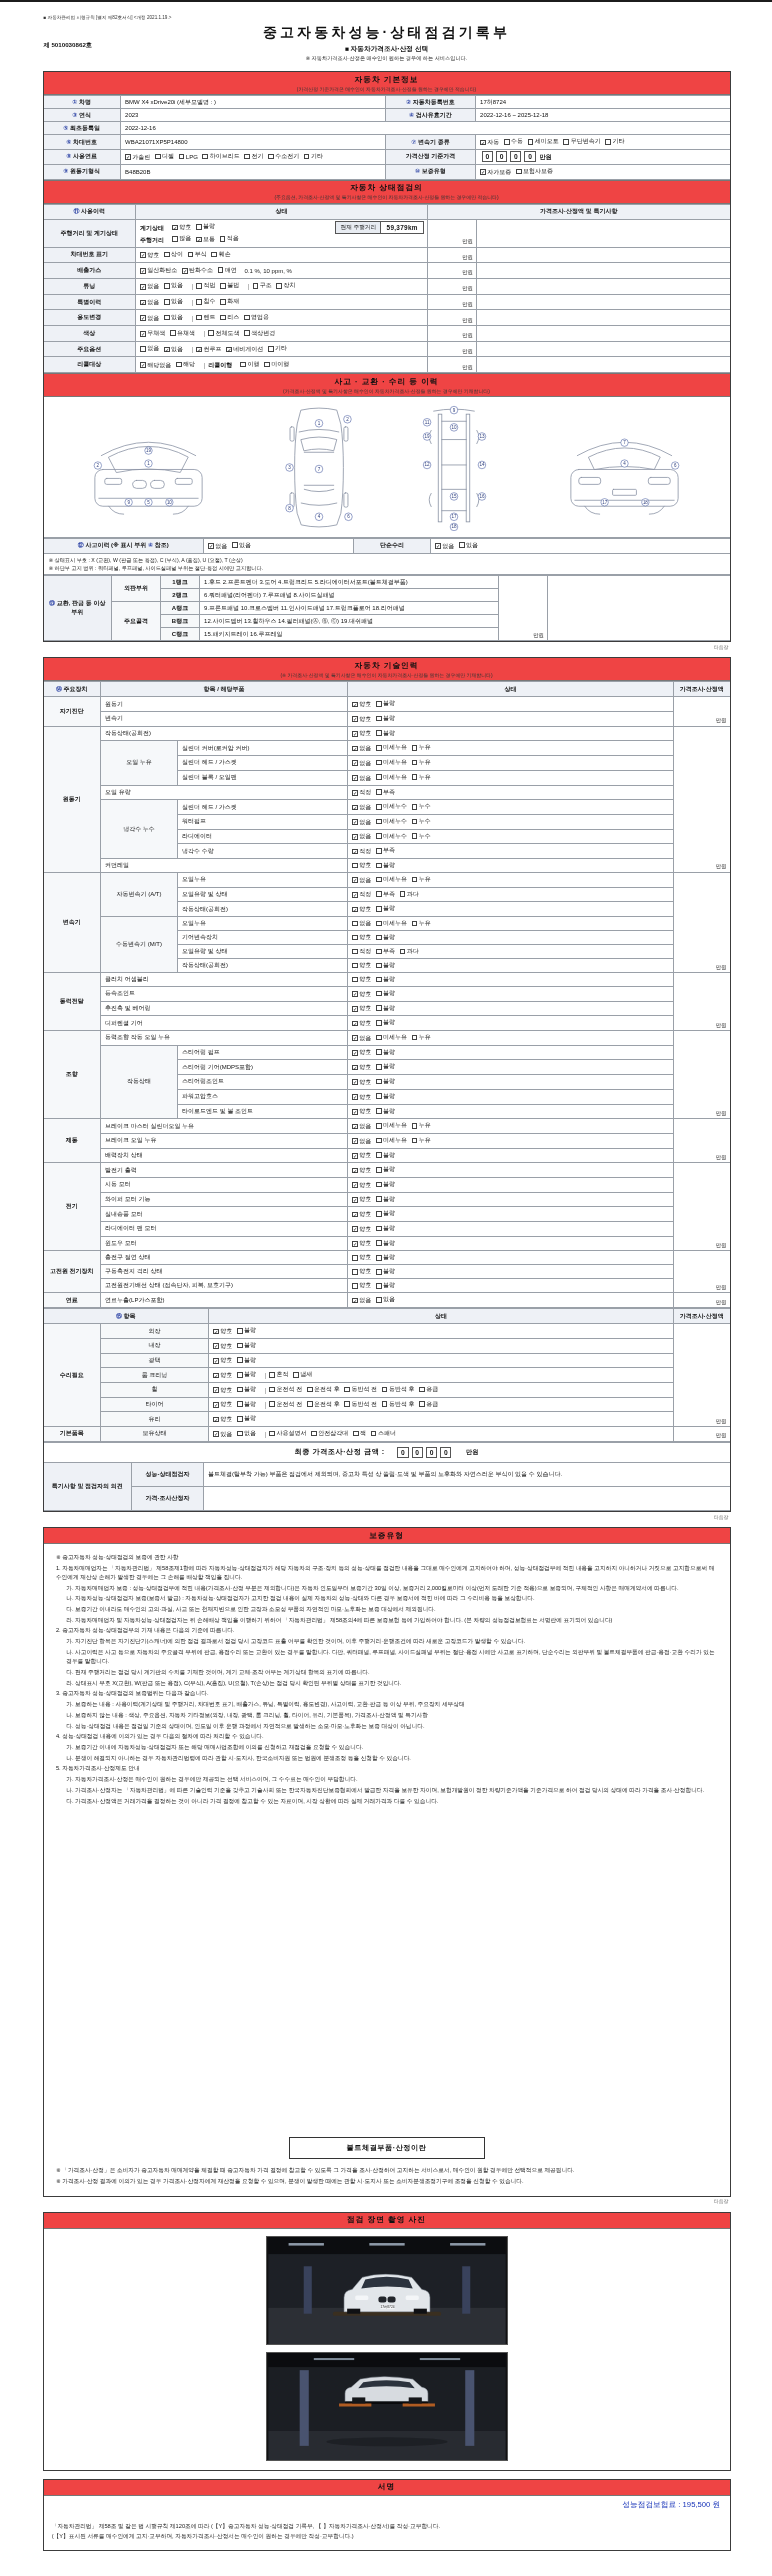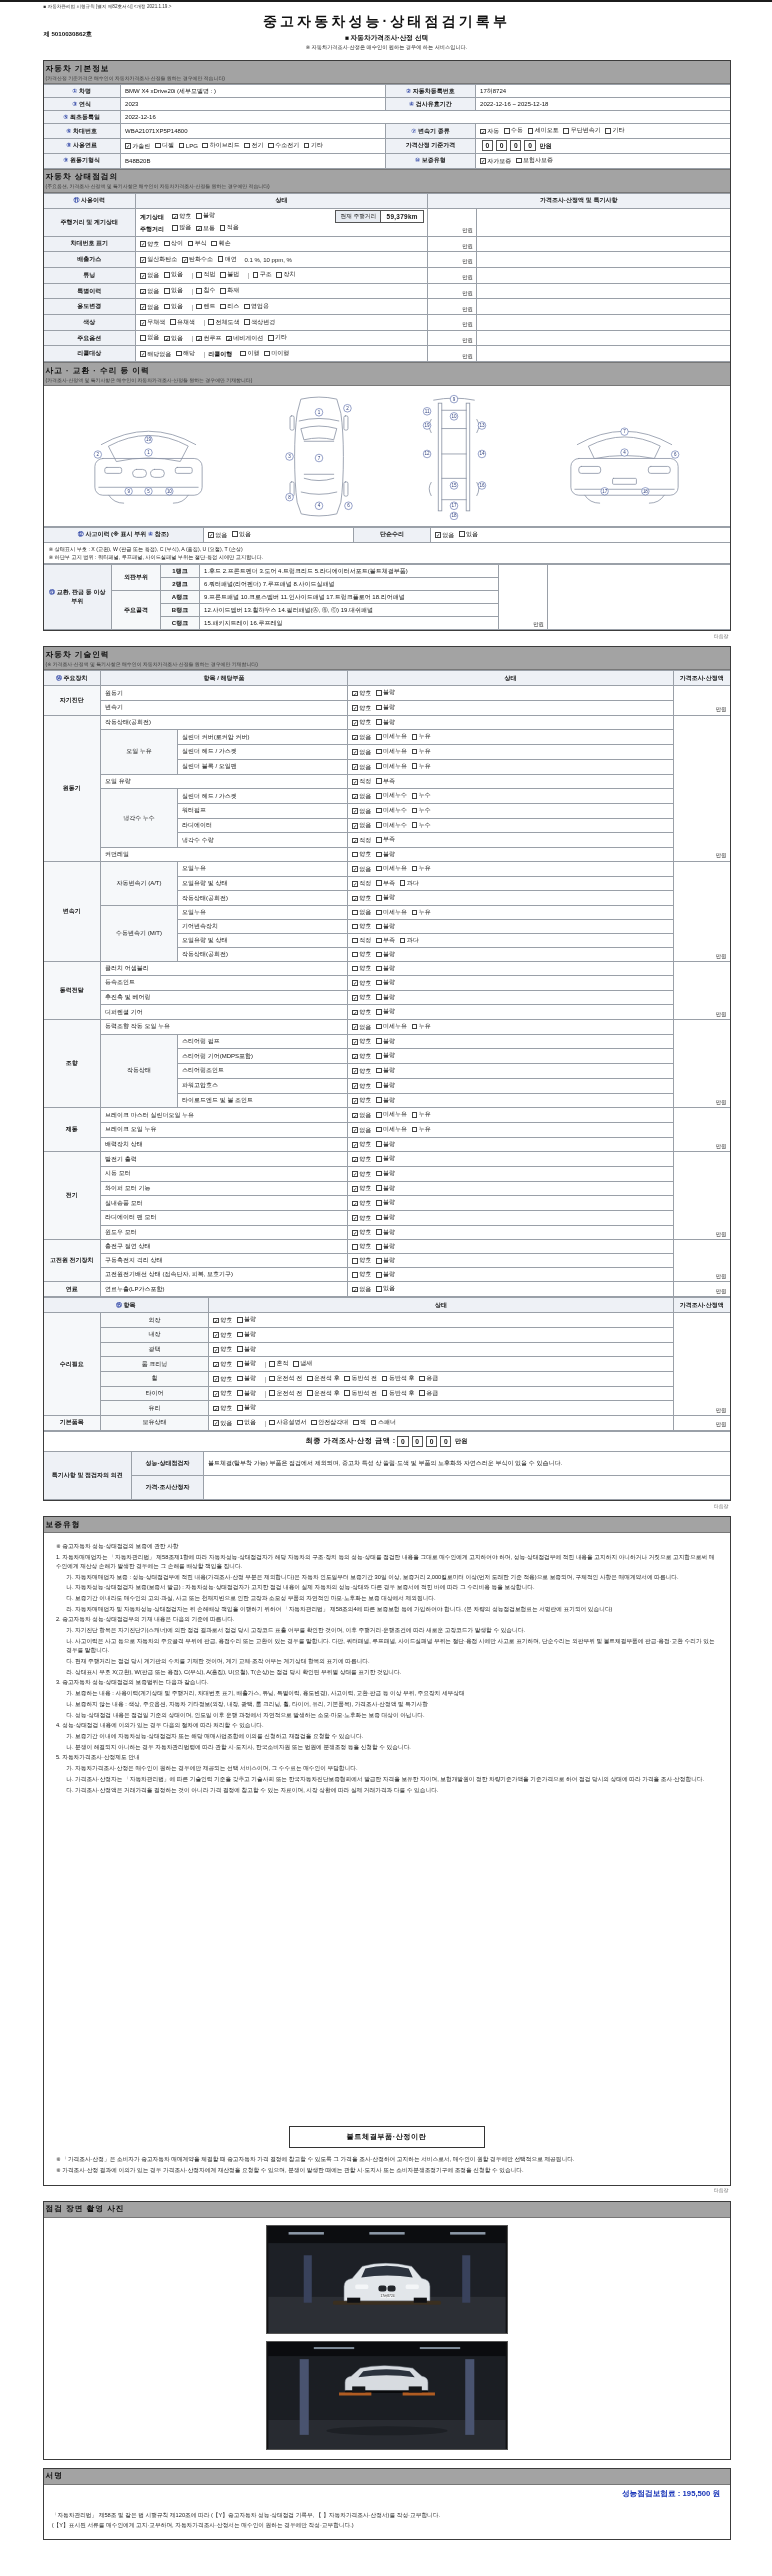--- a/index.html
+++ b/index.html
@@ -1,28 +1,28 @@
 <!DOCTYPE html>
 <html style="font-size:8.2px"><head>
 <meta charset="utf-8">
 <style>
 *{box-sizing:border-box}
 html,body{margin:0;padding:0}
 body{width:773px;height:2576px;overflow:hidden;background:#fff;color:#111;
  font-family:"Liberation Sans","DejaVu Sans",sans-serif}
 .topline{height:1.5px;background:#1c1c1c;width:100%}
-.wrap{width:688px;margin:0 auto;padding-top:1px}
+.wrap{width:688px;margin:11px auto;padding-top:1px}
 .formref{font-size:4.6px;color:#333;padding:1px 0 0.5px 1px}
 .hdr{position:relative;text-align:center;padding:4.1px 0 2.1px}
 .docno{position:absolute;left:1px;top:20.6px;font-size:6.2px;font-weight:bold}
 .title{font-size:14px;font-weight:bold;letter-spacing:3.1px}
 .subtitle{font-size:6.7px;font-weight:bold;margin-top:2.6px}
 .subnote{font-size:5.2px;color:#222;margin-top:1px}
 .box{border:1px solid #3c3c3c;margin-top:7.2px;background:#fff}
-.sec-head{text-align:left;padding:2.6px 2.1px;border-top:0.5px solid #777;border-bottom:0.5px solid #777;background:#a3a3a3}
+.sec-head{text-align:center;padding:2.6px 2.1px;border-top:0.5px solid #777;border-bottom:0.5px solid #777;background:#ef4444}
 .box .sec-head:first-child{border-top:none}
 .sec-head b{font-size:7.7px;letter-spacing:1px}
 .sec-note{display:block;font-size:4.9px;font-weight:normal;color:#333;margin-top:1px}
 table{width:100%;border-collapse:collapse;table-layout:fixed}
 td,th{border:0.5px solid #9aa0a8;font-size:6px;padding:1.5px 3.1px;vertical-align:middle;word-break:keep-all}
 th{background:#eef1f6;font-weight:bold;text-align:center;padding:2.6px 2.1px}
 table tr td:first-child,table tr th:first-child{border-left:none}
 table tr td:last-child,table tr th:last-child{border-right:none}
 td.lbl{background:#eef1f6;font-weight:bold;text-align:center}
 td.grp{background:#f6f8fa;text-align:center;font-weight:bold}
@@ -43,33 +43,33 @@
 .mi-v{padding:1.5px 5.2px;font-weight:bold;font-size:6.4px;letter-spacing:0.3px}
 .pgbrk{text-align:right;font-size:4.9px;color:#666;padding:1.5px 2.1px 0}
 .diag-row{display:flex;justify-content:space-around;align-items:center;padding:6.2px 3.1px;border-bottom:0.5px solid #9aa0a8}
 .diag-row svg{display:block}
 .diag-row path,.diag-row rect.o,.diag-row line{fill:none;stroke:#8a93a4;stroke-width:1.6;stroke-linecap:round}
 .badge circle{fill:#fff;stroke:#5568a8;stroke-width:1.2}
 .badge text{font-size:9px;fill:#31417e;font-family:"Liberation Sans",sans-serif}
 .legend{font-size:5.2px;color:#222;padding:2.1px 5.2px;border-bottom:0.5px solid #9aa0a8;line-height:1.6}
 .digitbox{display:inline-block;width:11.3px;height:10.3px;border:0.6px solid #555;margin:0 1.5px;
  text-align:center;line-height:10.3px;font-weight:bold;font-size:6.7px;background:#fff}
-.finalrow{display:flex;align-items:center;justify-content:center;gap:0;padding:4.6px;border-top:0.5px solid #9aa0a8}
+.finalrow{display:flex;align-items:center;justify-content:center;gap:11px;padding:4.6px;border-top:0.5px solid #9aa0a8}
 .flabel{font-weight:bold;font-size:7.2px;letter-spacing:0.5px}
 .funit{font-size:6.2px;font-weight:bold;margin-left:2.1px}
 .notice-box{display:flex;flex-direction:column;min-height:670px}
 .notice-body{padding:7.2px 12.4px 3.1px;font-size:5.7px;line-height:1.62;color:#131313}
 .nline{margin:1.5px 0}
 .ind1{padding-left:10.3px}
 .nbox{width:196px;margin:9.3px auto 6.2px;border:0.8px solid #333;text-align:center;
  padding:4.6px 3.1px;font-weight:bold;font-size:7.2px;letter-spacing:0.5px}
 .photo-area{padding:7.2px 0 9.3px;display:flex;flex-direction:column;align-items:center;gap:7.2px}
 .photo{width:242px;height:109px;border:0.5px solid #555;background:#111}
 .sig-body{padding:4.1px 8.2px 7.2px;position:relative;min-height:54px}
-.ins{position:absolute;right:9.3px;top:4.1px;color:#1733b8;font-weight:bold;font-size:7.7px}
+.ins{position:absolute;right:9.3px;top:4.1px;color:#1733b8;font-weight:normal;font-size:7.7px}
 .sig-lines{margin-top:20.6px;font-size:5.7px;line-height:1.8;color:#222}
 </style>
 </head>
 <body>
 
 <div class="topline"></div>
 <div class="wrap">
 
   <div class="formref">■ 자동차관리법 시행규칙 [별지 제82호서식] &lt;개정 2021.1.19.&gt;</div>
 

